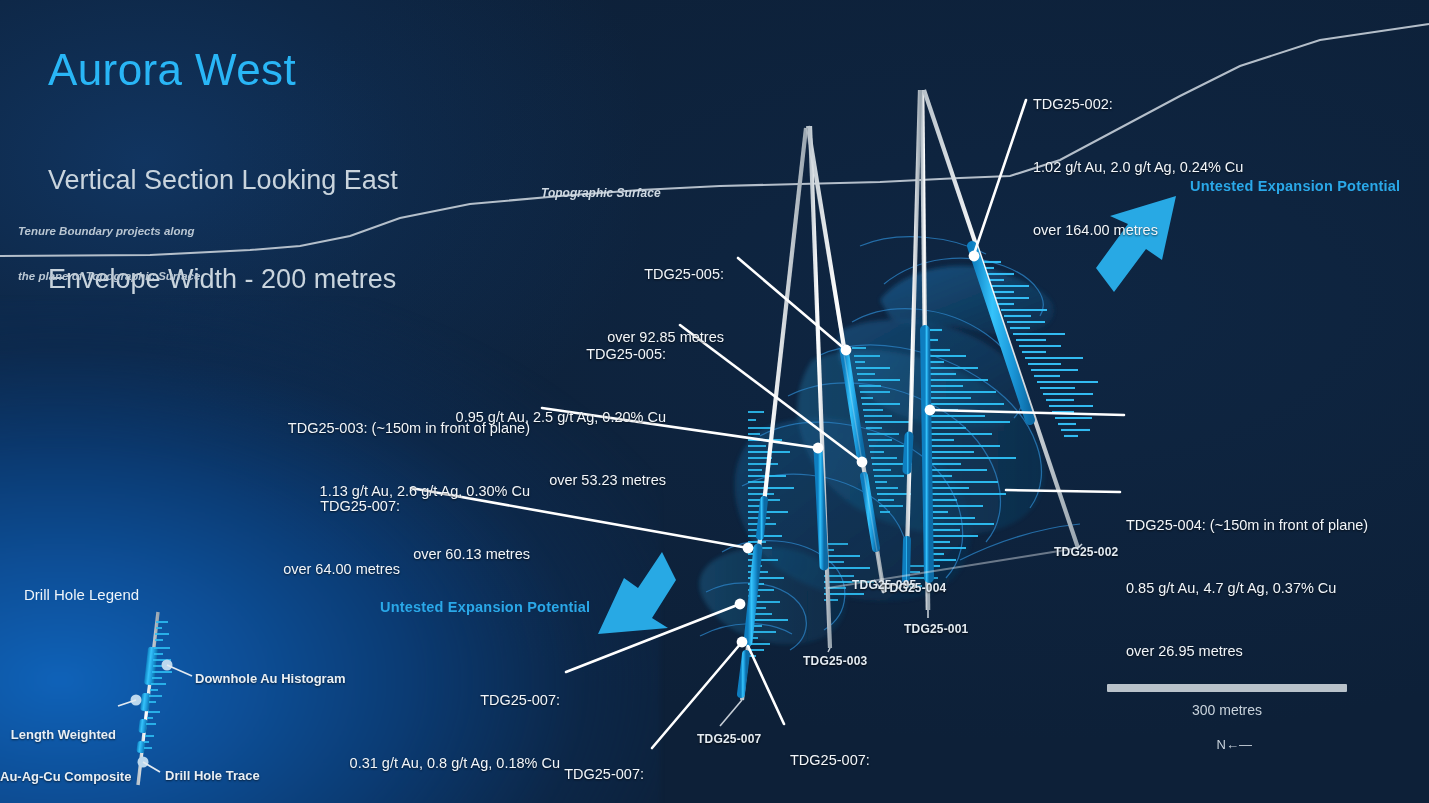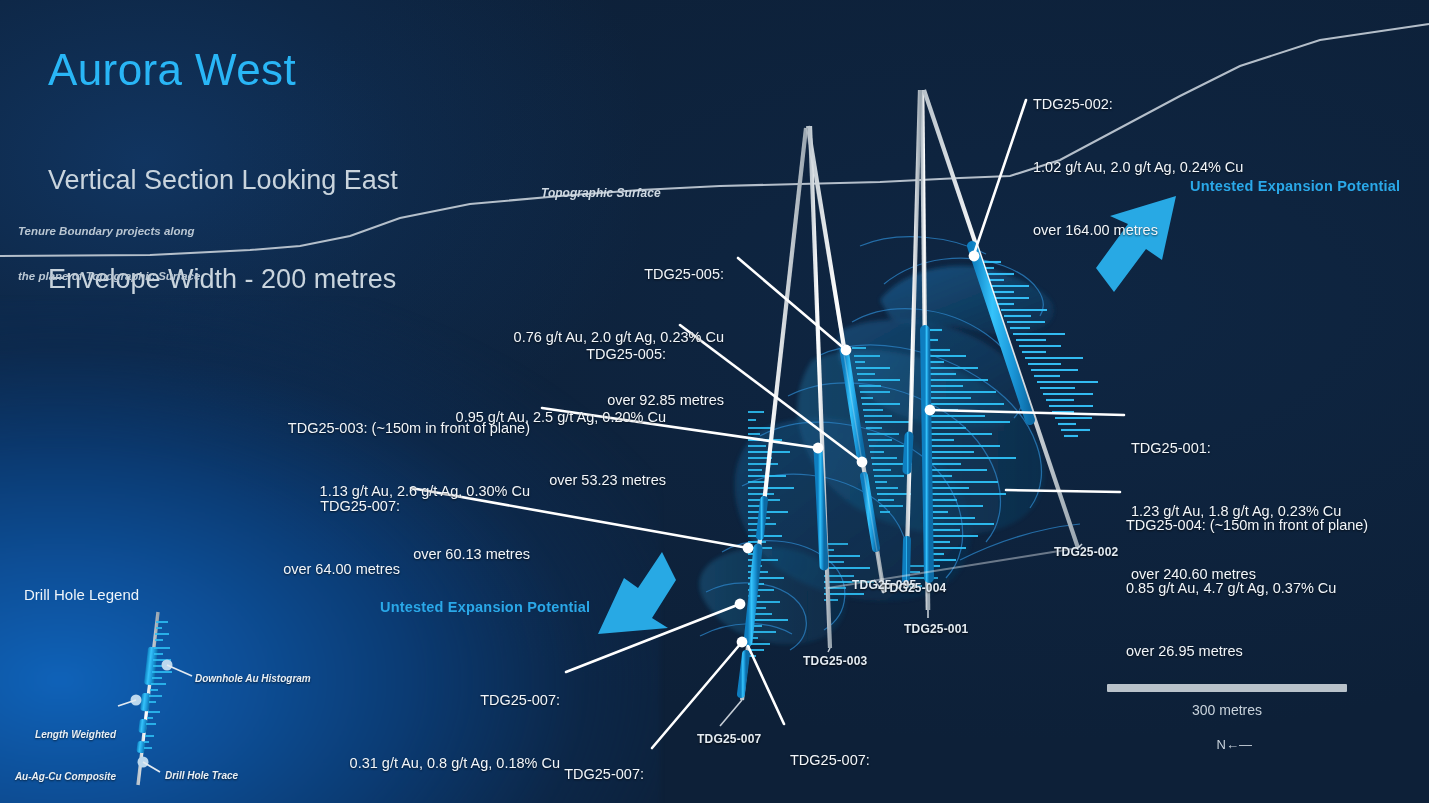--- a/index.html
+++ b/index.html
@@ -57,23 +57,22 @@
     font-size:12px;color:#e4ecf3;font-weight:700;letter-spacing:0.2px;
     text-shadow:0 1px 2px rgba(0,0,0,0.8);
   }
   .uxp{
     font-size:14.5px;color:#2aa8e8;font-weight:600;letter-spacing:0.2px;
   }
   .legend-title{
     left:24px;top:586px;font-size:15px;color:#eef4f9;font-weight:500;
   }
   .legend-lbl{
-    font-size:10px;color:#e8eff5;font-weight:600;line-height:14px;
+    font-size:13px;color:#e8eff5;font-weight:600;line-height:14px;
     text-shadow:0 1px 2px rgba(0,0,0,0.6);
-    font-style:italic;
   }
   .scale-lbl{
     left:1107px;top:702px;width:240px;text-align:center;
     font-size:14px;color:#c9d3dc;font-weight:400;
   }
   .north-lbl{
     left:1107px;top:722px;width:240px;text-align:center;
     font-size:13px;color:#c9d3dc;font-weight:400;
   }
   .scale-bar{
@@ -425,46 +424,40 @@
   <div class="t lbl-topo">Topographic Surface</div>
 
   <div class="t callout ta-l" style="left:1033px;top:52px;">
     <span class="hid">TDG25-002:</span>
     <span class="hid">1.02 g/t Au, 2.0 g/t Ag, 0.24% Cu</span>
     <span class="hid">over 164.00 metres</span>
   </div>
 
   <div class="t callout ta-r" style="left:444px;top:222px;width:280px;">
     <span class="hid">TDG25-005:</span>
-    <span class="hid">0.76 g/t Au, 2.0 g/t Ag, 0.23% Cu</span>
     <span class="hid">over 92.85 metres</span>
   </div>
 
   <div class="t callout ta-r" style="left:386px;top:302px;width:280px;">
     <span class="hid">TDG25-005:</span>
     <span class="hid">0.95 g/t Au, 2.5 g/t Ag, 0.20% Cu</span>
     <span class="hid">over 53.23 metres</span>
   </div>
 
   <div class="t callout ta-r" style="left:228px;top:376px;width:302px;">
     <span class="hid">TDG25-003: (~150m in front of plane)</span>
     <span class="hid">1.13 g/t Au, 2.6 g/t Ag, 0.30% Cu</span>
     <span class="hid">over 60.13 metres</span>
   </div>
 
   <div class="t callout ta-r" style="left:118px;top:454px;width:282px;">
     <span class="hid">TDG25-007:</span>
     <span class="hid">over 64.00 metres</span>
   </div>
 
-  <div class="t callout ta-l" style="left:1131px;top:396px;">
-    <span class="hid">TDG25-001:</span>
-    <span class="hid">1.23 g/t Au, 1.8 g/t Ag, 0.23% Cu</span>
-    <span class="hid">over 240.60 metres</span>
-  </div>
 
   <div class="t callout ta-l" style="left:1126px;top:473px;">
     <span class="hid">TDG25-004: (~150m in front of plane)</span>
     <span class="hid">0.85 g/t Au, 4.7 g/t Ag, 0.37% Cu</span>
     <span class="hid">over 26.95 metres</span>
   </div>
 
   <div class="t callout ta-r" style="left:278px;top:648px;width:282px;">
     <span class="hid">TDG25-007:</span>
     <span class="hid">0.31 g/t Au, 0.8 g/t Ag, 0.18% Cu</span>

